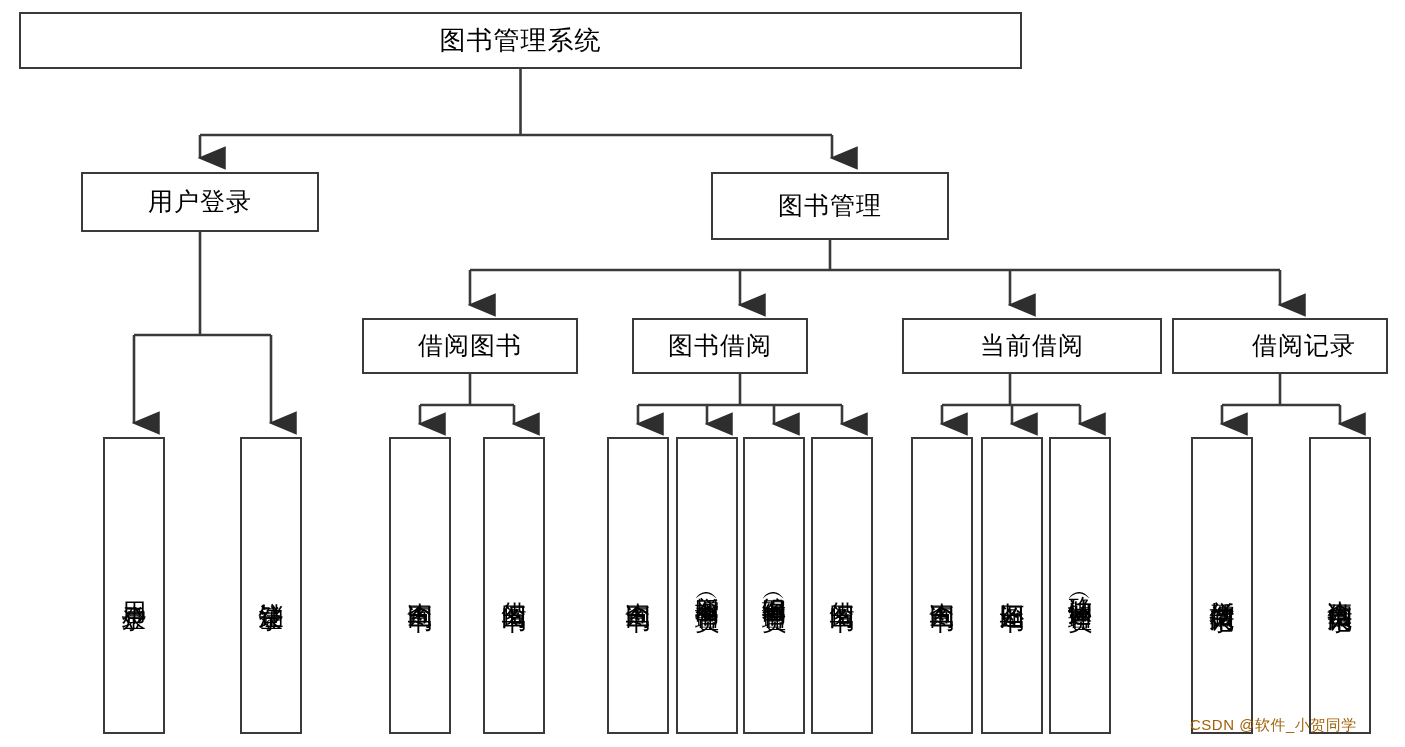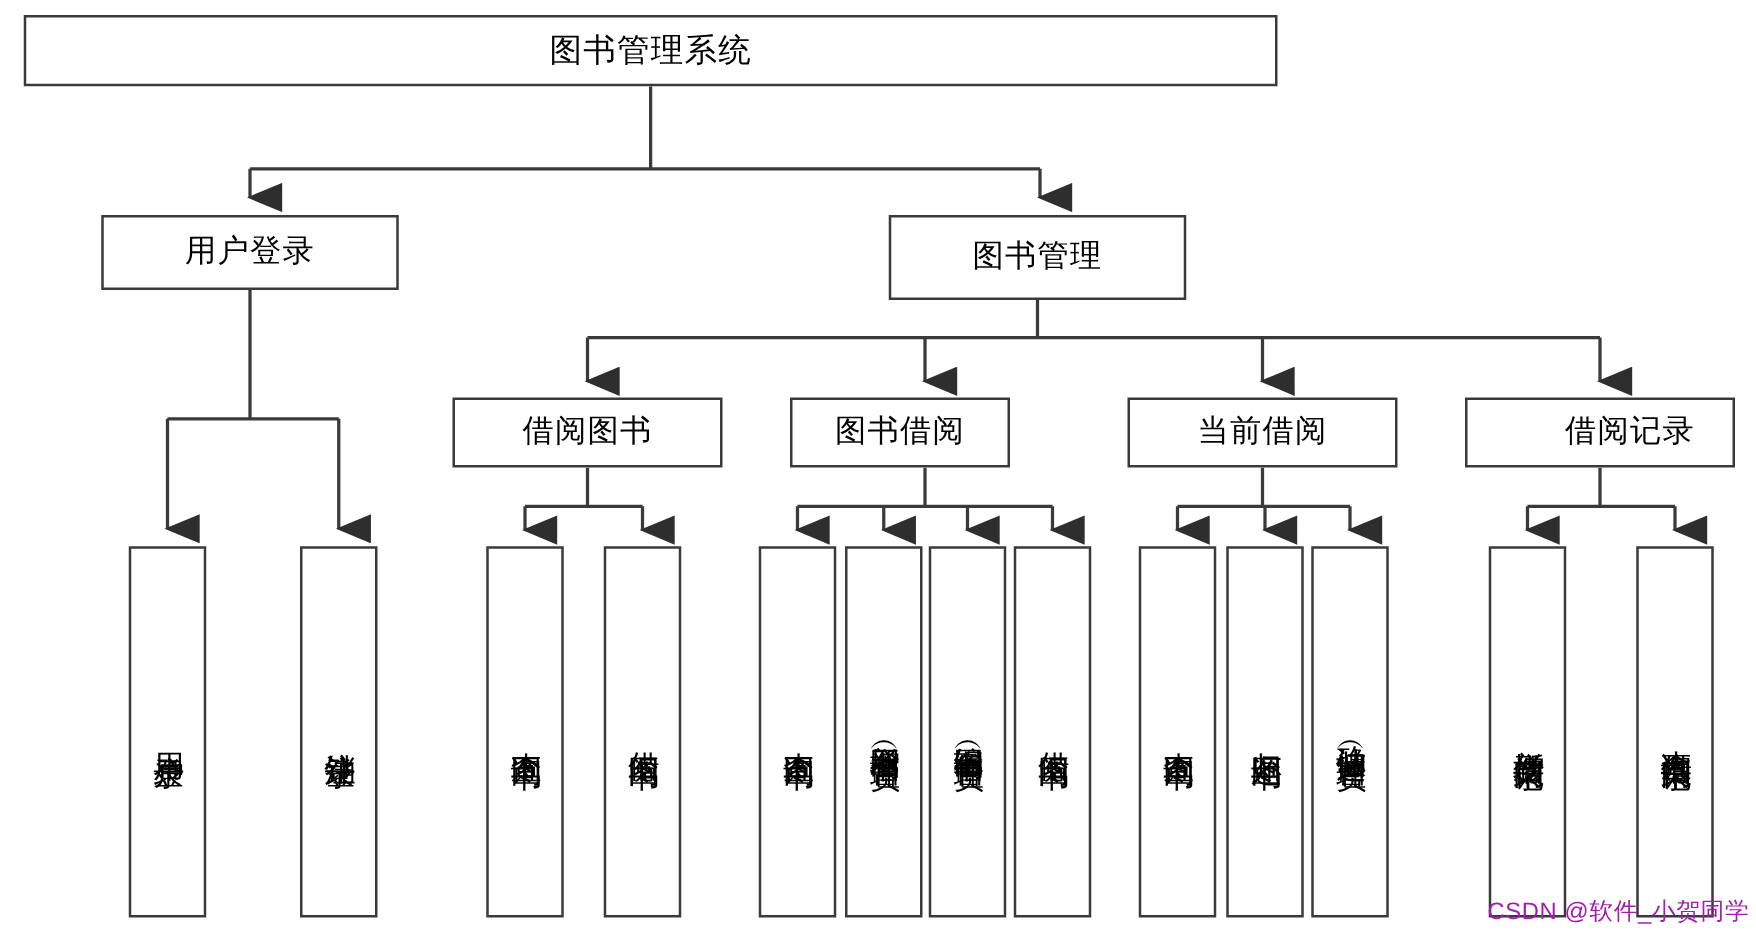--- a/index.html
+++ b/index.html
@@ -52,22 +52,22 @@
     writing-mode:vertical-rl;
     text-orientation:upright;
     font-size:25px;
     letter-spacing:2px;
     line-height:1;
     white-space:normal;
     max-height:270px;
   }
   #watermark{
     position:absolute;
-    color:#a21caf;
-    font-size:19px;
+    color:#a16207;
+    font-size:15px;
     white-space:nowrap;
     z-index:5;
     letter-spacing:0.5px;
   }
 </style>
 </head>
 <body>
 
 <div id="canvas">
 
@@ -131,21 +131,21 @@
   <div class="node horiz" style="left:711px;top:172px;width:238px;height:68px;">
     <span class="label">图书管理</span>
   </div>
 
   <div class="node horiz" style="left:362px;top:318px;width:216px;height:56px;">
     <span class="label">借阅图书</span>
   </div>
   <div class="node horiz" style="left:632px;top:318px;width:176px;height:56px;">
     <span class="label">图书借阅</span>
   </div>
-  <div class="node horiz" style="left:902px;top:318px;width:216px;height:56px;">
+  <div class="node horiz" style="left:902px;top:318px;width:260px;height:56px;">
     <span class="label">当前借阅</span>
   </div>
   <div class="node horiz" style="left:1172px;top:318px;width:216px;height:56px;padding-left:48px;">
     <span class="label">借阅记录</span>
   </div>
 
   <div class="node vert" style="left:103px;top:437px;width:62px;height:297px;">
     <span class="label">用户登录</span>
   </div>
   <div class="node vert" style="left:240px;top:437px;width:62px;height:297px;">

